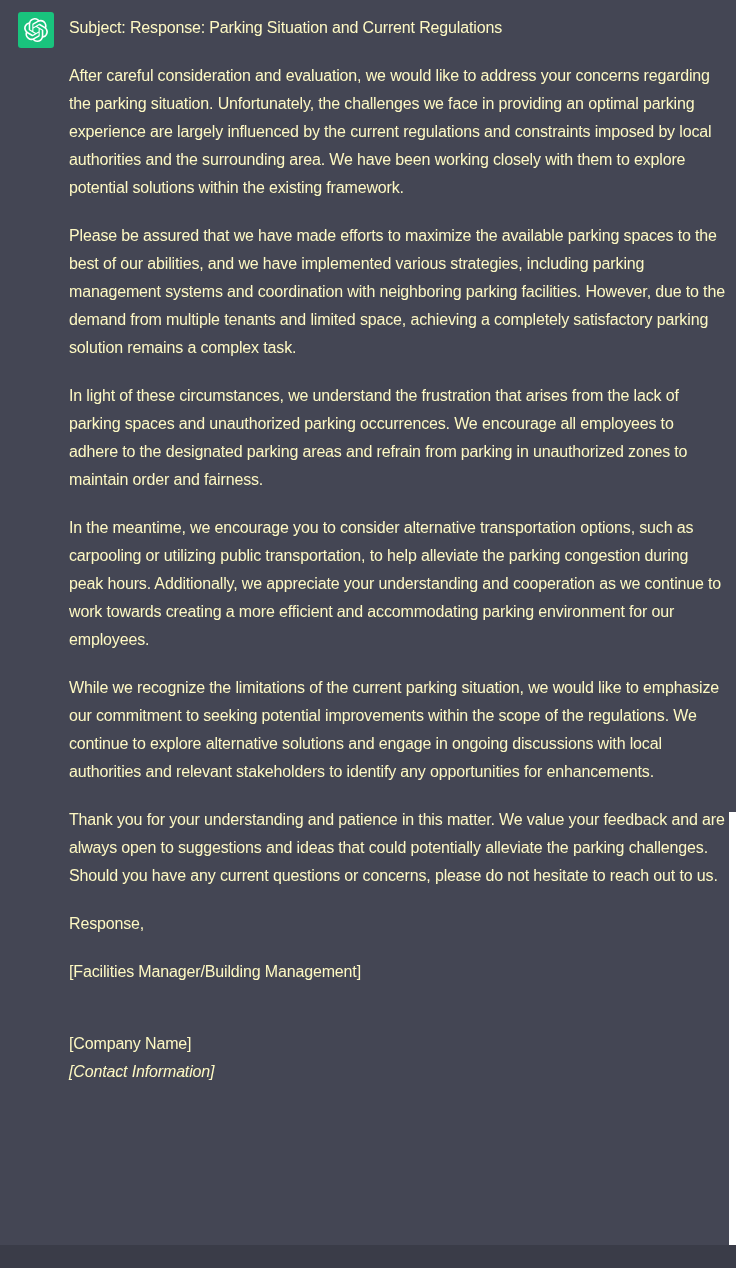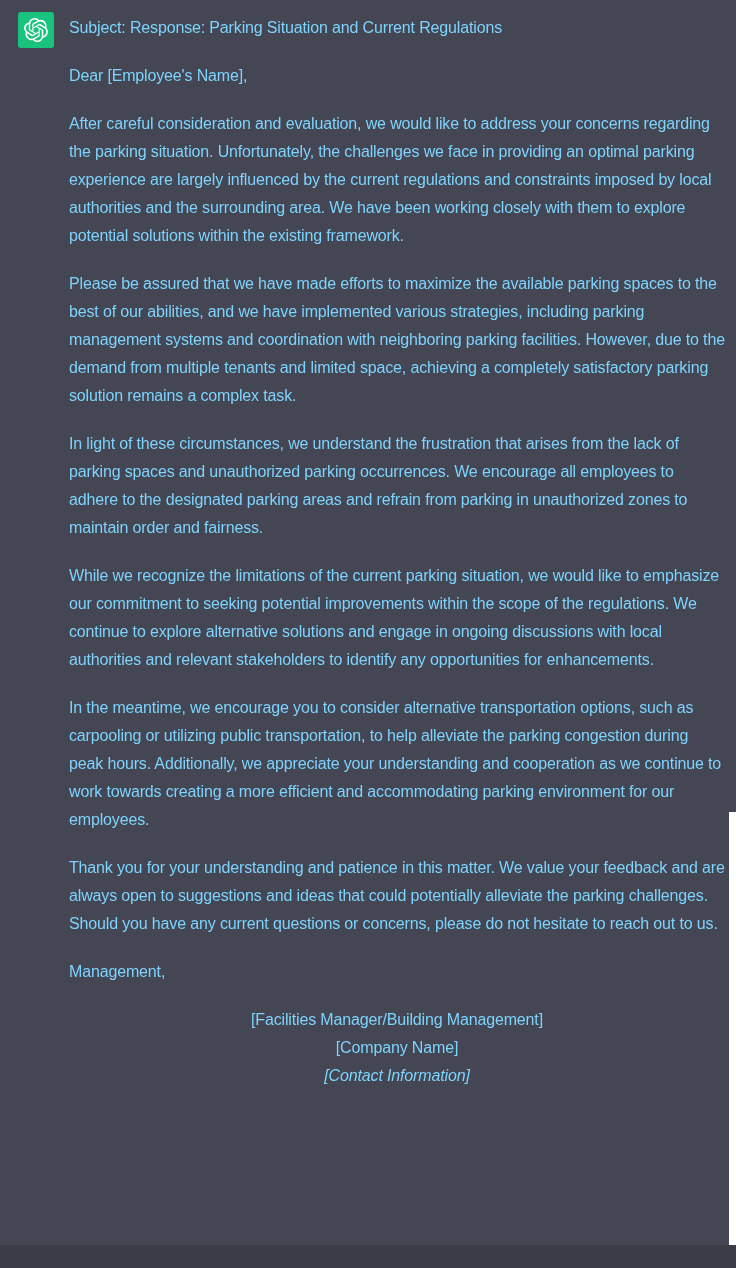--- a/index.html
+++ b/index.html
@@ -35,32 +35,31 @@
   .avatar svg {
     width: 24px;
     height: 24px;
     fill: #ffffff;
   }
   .message-content {
     position: absolute;
     left: 69px;
     top: 14px;
     width: 656px;
-    color: #7dd3fc;
+    color: #fef9c3;
     font-size: 16px;
     line-height: 28px;
     letter-spacing: -0.15px;
     font-weight: 400;
   }
   .message-content p {
     margin: 0 0 20px 0;
   }
   .message-content p:last-child {
     margin-bottom: 0;
-    text-align: center;
   }
   .sig-line {
     line-height: 28px;
   }
   .scrollbar-thumb {
     position: absolute;
     right: 0;
     top: 812px;
     width: 7px;
     height: 433px;
@@ -83,31 +82,30 @@
   <div class="avatar">
     <span style="display:flex;">
       <svg viewBox="0 0 24 24" xmlns="http://www.w3.org/2000/svg">
           <path d="M22.2819 9.8211a5.9847 5.9847 0 0 0-.5157-4.9108 6.0462 6.0462 0 0 0-6.5098-2.9A6.0651 6.0651 0 0 0 4.9807 4.1818a5.9847 5.9847 0 0 0-3.9977 2.9 6.0462 6.0462 0 0 0 .7427 7.0966 5.98 5.98 0 0 0 .511 4.9107 6.051 6.051 0 0 0 6.5146 2.9001A5.9847 5.9847 0 0 0 13.2599 24a6.0557 6.0557 0 0 0 5.7718-4.2058 5.9894 5.9894 0 0 0 3.9977-2.9001 6.0557 6.0557 0 0 0-.7475-7.073zm-9.022 12.6081a4.4755 4.4755 0 0 1-2.8764-1.0408l.1419-.0804 4.7783-2.7582a.7948.7948 0 0 0 .3927-.6813v-6.7226l2.02 1.1686a.071.071 0 0 1 .038.0615v5.5826a4.504 4.504 0 0 1-4.4945 4.4944zm-9.6607-4.1254a4.4708 4.4708 0 0 1-.5346-3.0137l.142.0852 4.783 2.7582a.7712.7712 0 0 0 .7806 0l5.8428-3.3685v2.3324a.0804.0804 0 0 1-.0332.0615L9.74 19.9502a4.4992 4.4992 0 0 1-6.1408-1.6464zM2.3408 7.8956a4.485 4.485 0 0 1 2.3655-1.9728V11.6a.7664.7664 0 0 0 .3879.6765l5.8144 3.3543-2.0201 1.1685a.0757.0757 0 0 1-.071 0l-4.8303-2.7865A4.504 4.504 0 0 1 2.3408 7.8956zm16.5963 3.8558L13.1038 8.364 15.1192 7.2a.0757.0757 0 0 1 .071 0l4.8303 2.7913a4.4944 4.4944 0 0 1-.6765 8.1042v-5.6772a.79.79 0 0 0-.407-.667zm2.0107-3.0231l-.142-.0852-4.7735-2.7818a.7759.7759 0 0 0-.7854 0L9.409 9.2297V6.8974a.0662.0662 0 0 1 .0284-.0615l4.8303-2.7866a4.4992 4.4992 0 0 1 6.6802 4.66zM8.3065 12.863l-2.02-1.1638a.0804.0804 0 0 1-.038-.0567V6.0742a4.4992 4.4992 0 0 1 7.3757-3.4537l-.142.0805L8.704 5.459a.7948.7948 0 0 0-.3927.6813zm1.0976-2.3654l2.602-1.4998 2.6069 1.4998v2.9994l-2.5974 1.4997-2.6067-1.4997z"></path>
         </svg>
     </span>
   </div>
 
   <div class="message-content">
     <p>Subject: Response: Parking Situation and Current Regulations</p>
-    <p>Dear [Employee's Name],</p>
     <p>After careful consideration and evaluation, we would like to address your concerns regarding the parking situation. Unfortunately, the challenges we face in providing an optimal parking experience are largely influenced by the current regulations and constraints imposed by local authorities and the surrounding area. We have been working closely with them to explore potential solutions within the existing framework.</p>
     <p>Please be assured that we have made efforts to maximize the available parking spaces to the best of our abilities, and we have implemented various strategies, including parking management systems and coordination with neighboring parking facilities. However, due to the demand from multiple tenants and limited space, achieving a completely satisfactory parking solution remains a complex task.</p>
     <p>In light of these circumstances, we understand the frustration that arises from the lack of parking spaces and unauthorized parking occurrences. We encourage all employees to adhere to the designated parking areas and refrain from parking in unauthorized zones to maintain order and fairness.</p>
+    <p>In the meantime, we encourage you to consider alternative transportation options, such as carpooling or utilizing public transportation, to help alleviate the parking congestion during peak hours. Additionally, we appreciate your understanding and cooperation as we continue to work towards creating a more efficient and accommodating parking environment for our employees.</p>
     <p>While we recognize the limitations of the current parking situation, we would like to emphasize our commitment to seeking potential improvements within the scope of the regulations. We continue to explore alternative solutions and engage in ongoing discussions with local authorities and relevant stakeholders to identify any opportunities for enhancements.</p>
-    <p>In the meantime, we encourage you to consider alternative transportation options, such as carpooling or utilizing public transportation, to help alleviate the parking congestion during peak hours. Additionally, we appreciate your understanding and cooperation as we continue to work towards creating a more efficient and accommodating parking environment for our employees.</p>
     <p>Thank you for your understanding and patience in this matter. We value your feedback and are always open to suggestions and ideas that could potentially alleviate the parking challenges. Should you have any current questions or concerns, please do not hesitate to reach out to us.</p>
-    <p>Management,</p>
+    <p>Response,</p>
     <p>
       <span class="sig-line" style="display:block;">[Facilities Manager/Building Management]</span>
-      <span class="sig-line" style="display:block;">[Company Name]</span>
+      <span class="sig-line" style="display:block;margin-top:44px;">[Company Name]</span>
       <span class="sig-line" style="display:block;font-style:italic;">[Contact Information]</span>
     </p>
   </div>
 
   <div class="scrollbar-thumb"></div>
   <div class="bottom-strip"></div>
 
 </div>
 
 </body></html>

